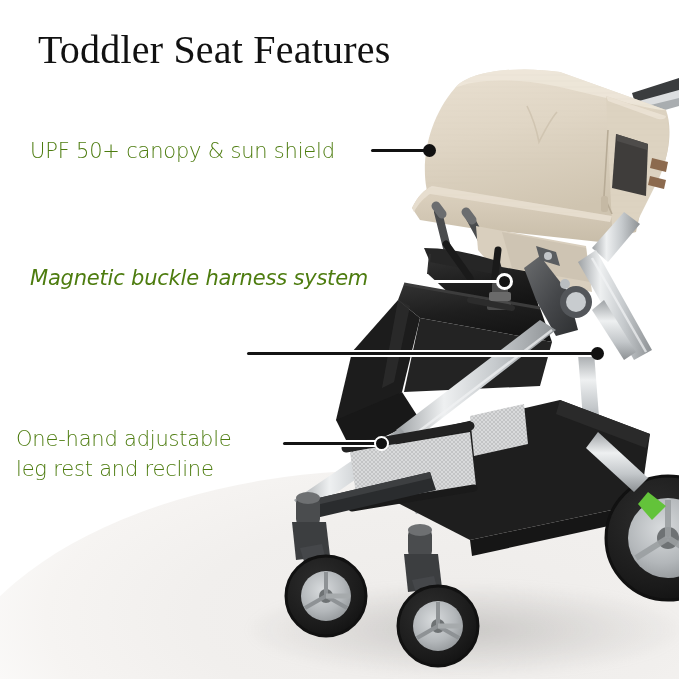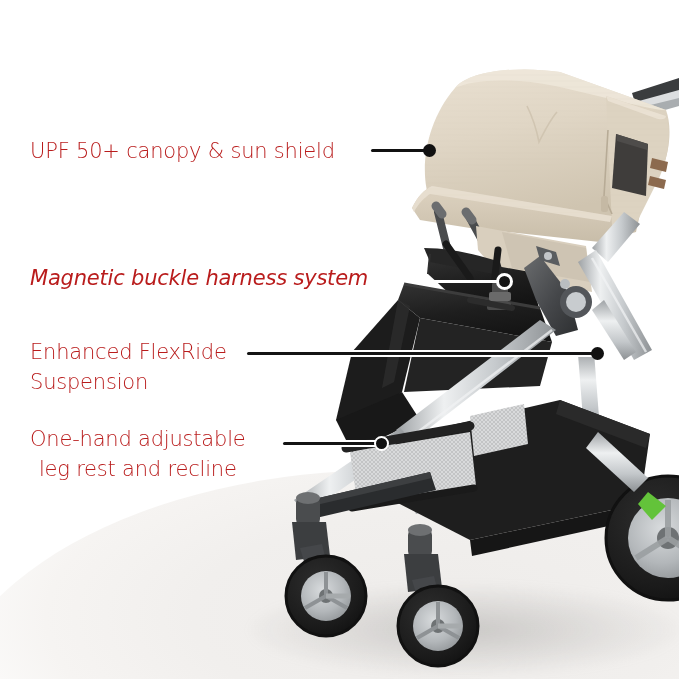--- a/index.html
+++ b/index.html
@@ -50,28 +50,28 @@
     white-space: nowrap;
   }
 
   
   .label {
     position: absolute;
     font-family: "DejaVu Sans", "Liberation Sans", sans-serif;
     font-weight: 300;
     font-size: 21px;
     line-height: 30px;
-    color: #b91c1c;
+    color: #4d7c0f;
     white-space: pre-line;
     letter-spacing: -0.2px;
   }
   #label-1 { left: 30px; top: 136px; }
   #label-2 { left: 30px; top: 263px; font-style: italic; }
   #label-3 { left: 30px; top: 337px; }
-  #label-4 { left: 30px; top: 424px; text-align: center; }
+  #label-4 { left: 16px; top: 424px; }
 
   
   .leader { position: absolute; height: 0; }
   .leader .line {
     position: absolute;
     left: 0; top: 0;
     height: 3px;
     border-radius: 2px;
   }
   .leader .dot {
@@ -357,38 +357,37 @@
         <path d="M668 538 L700 558" stroke="#9a9ea1"></path>
         <path d="M668 538 L636 558" stroke="#9a9ea1"></path>
       </g>
       <path d="M648 492 L666 506 L652 520 L638 504 Z" fill="#63c33a"></path>
       <circle cx="668" cy="538" r="62" fill="none" stroke="#111111" stroke-width="3"></circle>
     </g>
 
     <path d="M598 432 L648 478 L634 492 L586 448 Z" fill="url(#tubeGradV)"></path>
   </svg>
 
+  <div class="title">Toddler Seat Features</div>
 
   <div class="leader" id="leader-1">
     <div class="line"></div>
     <div class="dot"></div>
   </div>
   <div class="leader" id="leader-2">
     <div class="line"></div>
     <div class="dot"></div>
   </div>
   <div class="leader" id="leader-3">
     <div class="line"></div>
     <div class="dot"></div>
   </div>
   <div class="leader" id="leader-4">
     <div class="line"></div>
     <div class="dot"></div>
   </div>
 
   <div class="label" id="label-1">UPF 50+ canopy &amp; sun shield</div>
   <div class="label" id="label-2">Magnetic buckle harness system</div>
-  <div class="label" id="label-3">Enhanced FlexRide
-Suspension</div>
   <div class="label" id="label-4">One-hand adjustable
 leg rest and recline</div>
 
 </div>
 
 </body></html>

